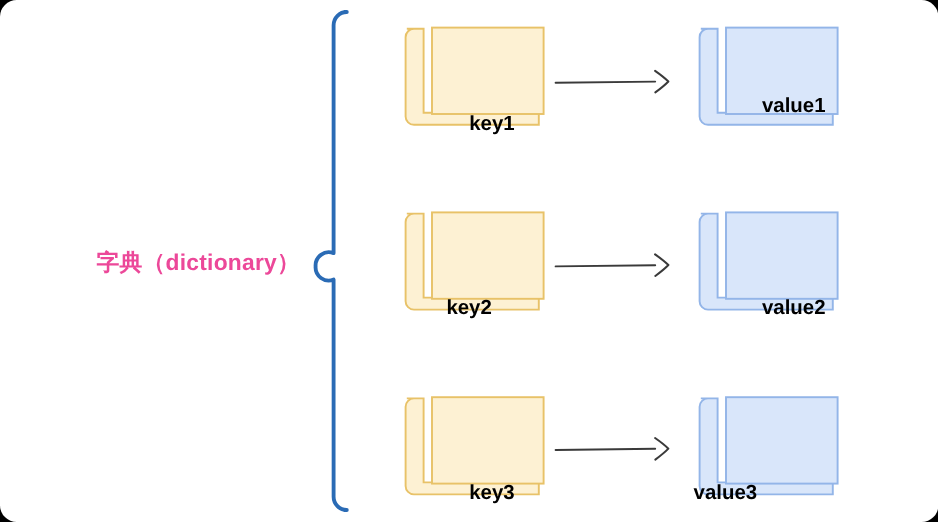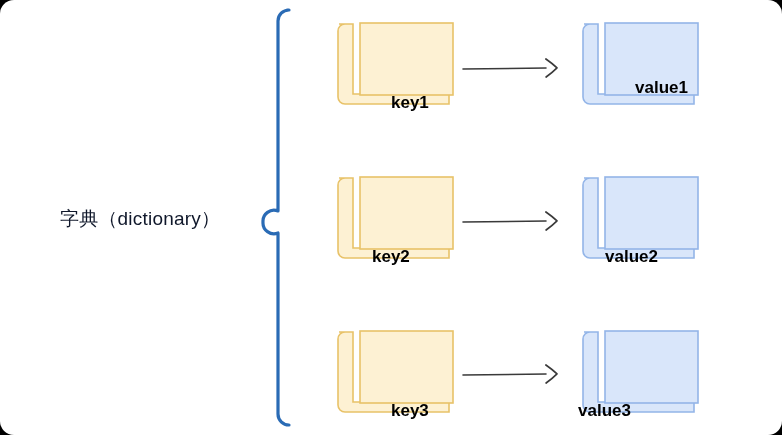--- a/index.html
+++ b/index.html
@@ -20,24 +20,24 @@
     position: absolute;
     inset: 0;
     width: 782px;
     height: 435px;
   }
   .group-label {
     position: absolute;
     left: 60px;
     top: 206px;
     width: 190px;
-    text-align: left;
+    text-align: right;
     font-size: 19px;
-    font-weight: normal;
-    color: #0f172a;
+    font-weight: bold;
+    color: #ec4899;
     letter-spacing: 0.2px;
     white-space: nowrap;
   }
   .book-text {
     position: absolute;
     font-size: 17px;
     font-weight: bold;
     color: #000000;
     white-space: nowrap;
     margin-top: 34px;
@@ -121,18 +121,18 @@
       </g>
     </g>
   </svg>
 
   <div class="group-label">字典（dictionary）</div>
 
   <div class="book-text" id="t-k1" style="left: 391px; top: 69px; transform: translateY(-50%);">key1</div>
   <div class="book-text" id="t-v1" style="left: 635px; top: 54px; transform: translateY(-50%);">value1</div>
 
   <div class="book-text" id="t-k2" style="left: 372px; top: 223px; transform: translateY(-50%);">key2</div>
-  <div class="book-text" id="t-v2" style="left: 605px; top: 223px; transform: translateY(-50%);">value2</div>
+  <div class="book-text" id="t-v2" style="left: 635px; top: 223px; transform: translateY(-50%);">value2</div>
 
   <div class="book-text" id="t-k3" style="left: 391px; top: 377px; transform: translateY(-50%);">key3</div>
   <div class="book-text" id="t-v3" style="left: 578px; top: 377px; transform: translateY(-50%);">value3</div>
 
 </div>
 
 </body></html>

